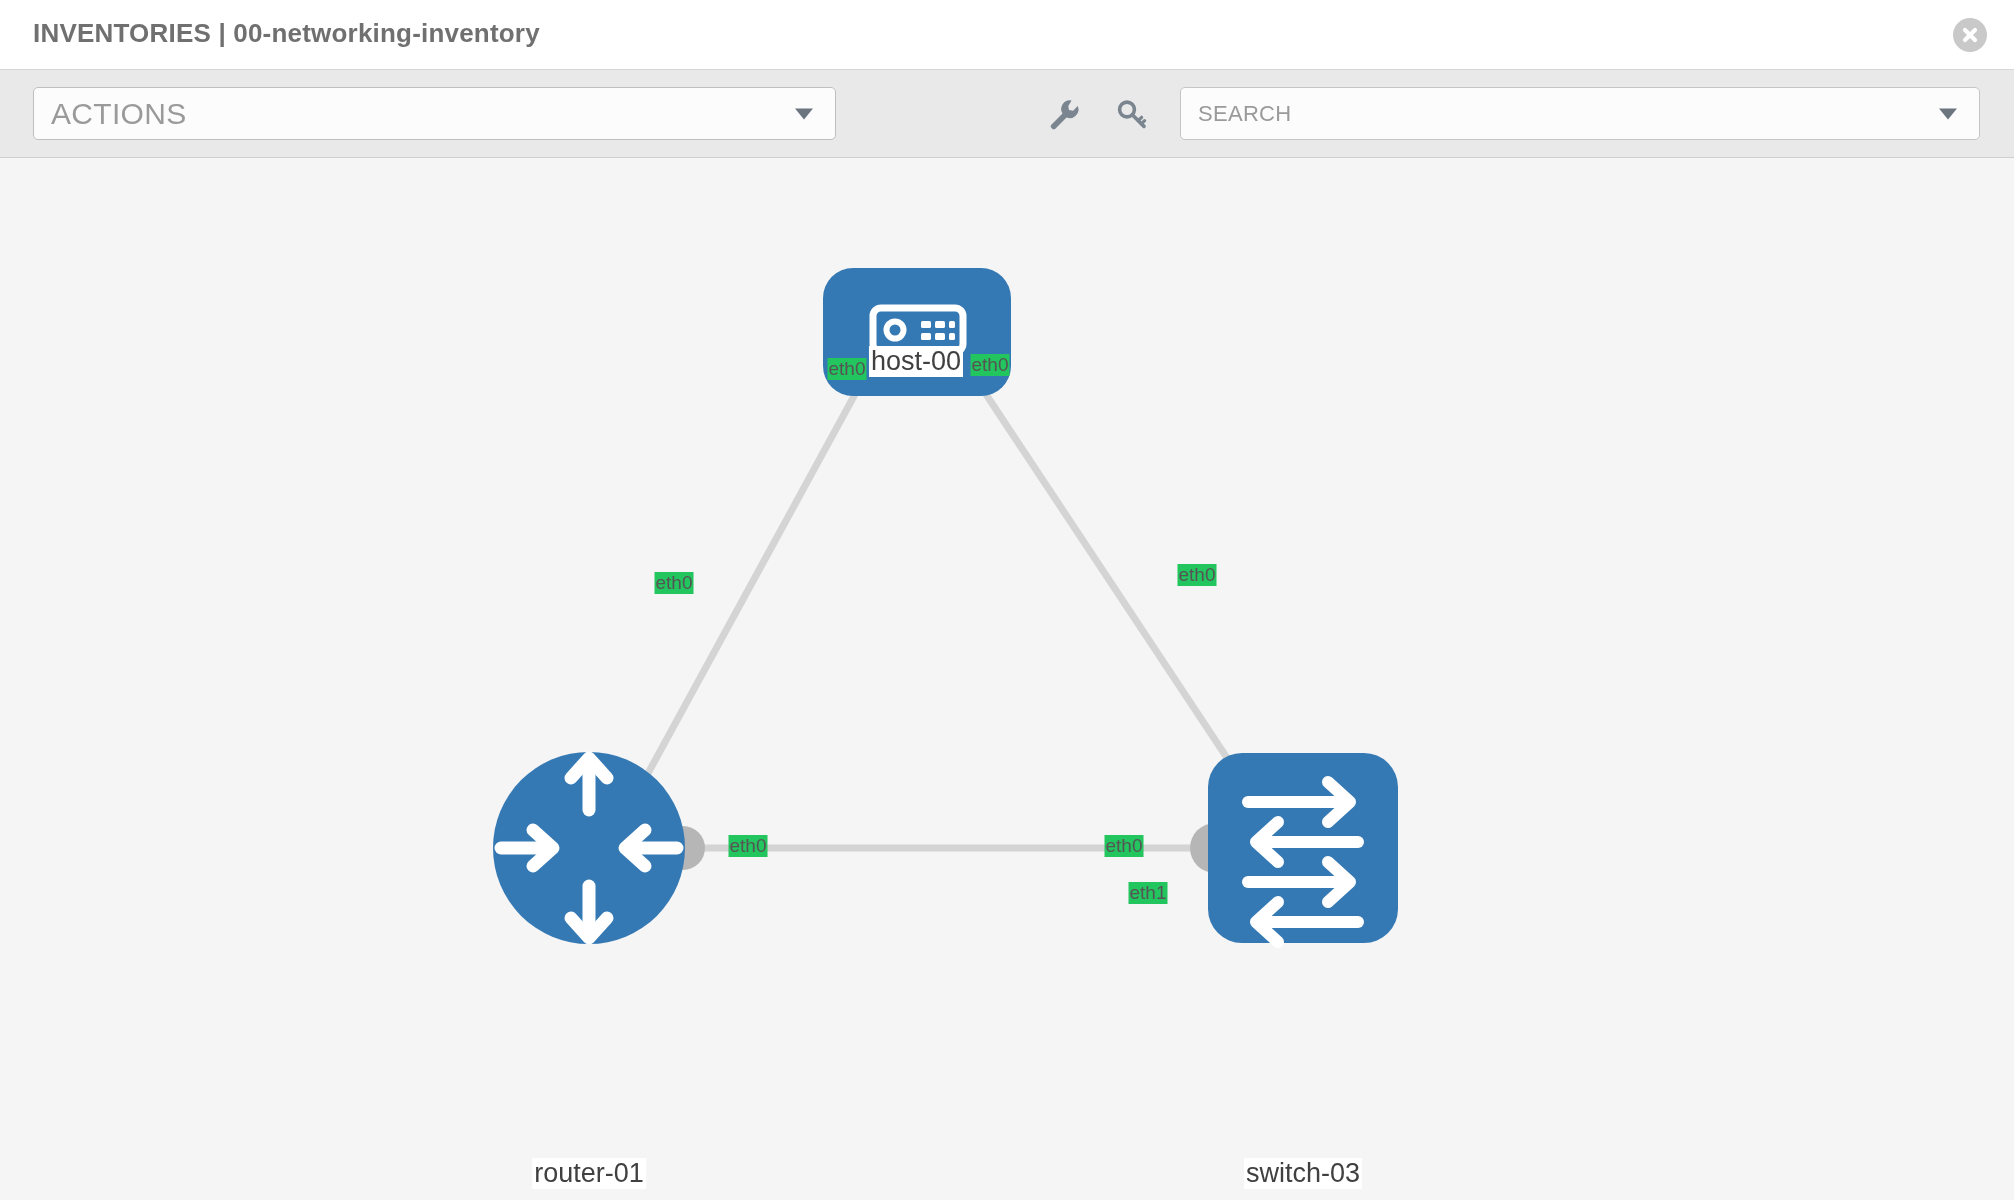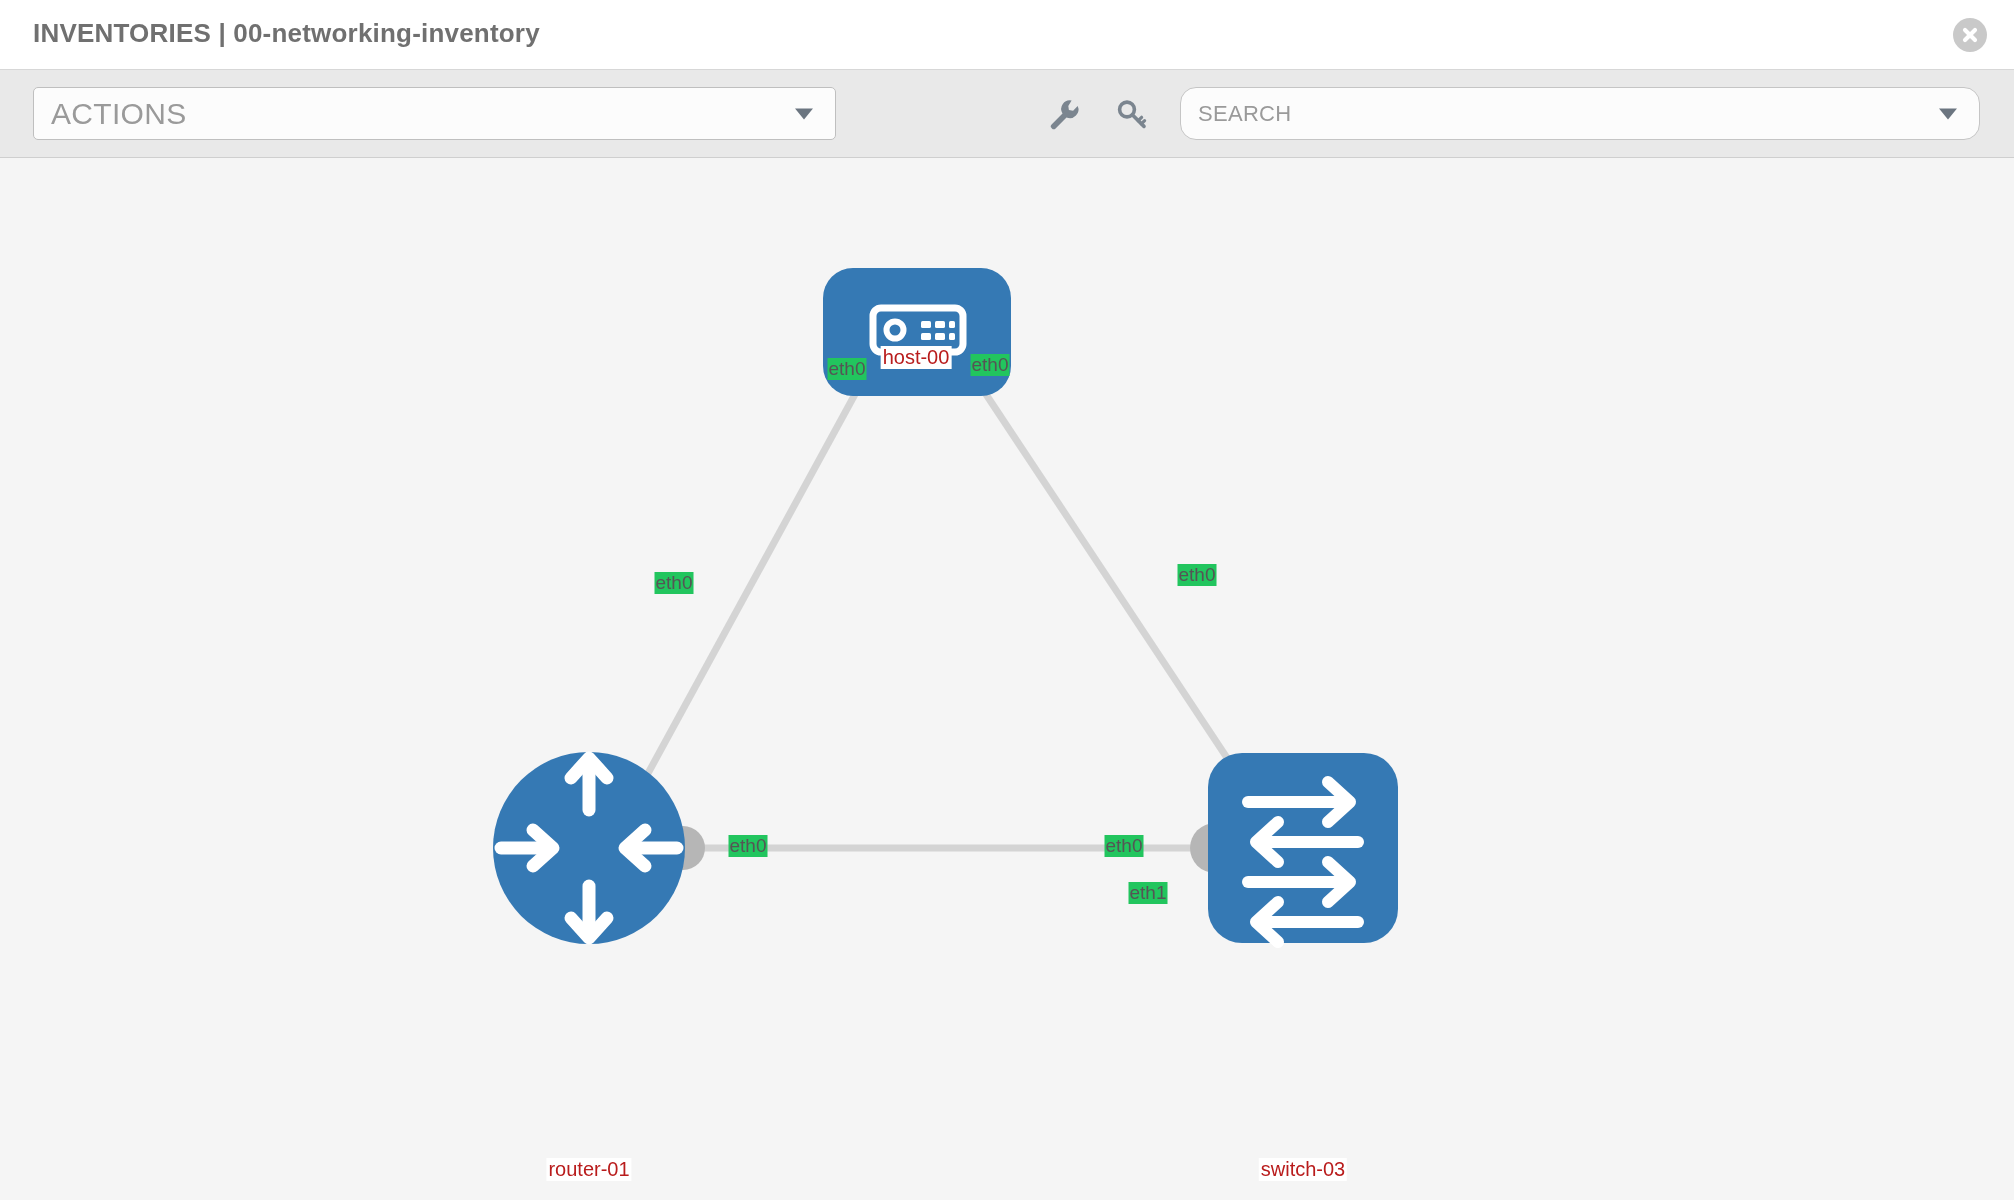--- a/index.html
+++ b/index.html
@@ -62,40 +62,40 @@
     display: flex; align-items: center; justify-content: center;
     cursor: pointer;
   }
   .tool-wrench { left: 1042px; }
   .tool-key { left: 1110px; }
 
   .search-select {
     position: absolute; left: 1180px; top: 17px;
     width: 800px; height: 53px;
     background: #fcfcfc;
-    border: 1px solid #c5c5c5; border-radius: 16px;
+    border: 1px solid #c5c5c5; border-radius: 5px;
     display: flex; align-items: center;
     cursor: text;
   }
   .search-label {
     margin-left: 17px; font-size: 22px; color: #9a9a9a; letter-spacing: 0.3px;
   }
 
   
   .canvas {
     position: absolute; left: 0; top: 158px;
     width: 2014px; height: 1042px;
     background: #f5f5f5;
     overflow: hidden;
   }
   .topology-svg { position: absolute; left: 0; top: 0; }
 
   .node-label {
     position: absolute;
-    font-size: 20px; color: #b91c1c;
+    font-size: 27px; color: #404040;
     background: #ffffff;
     white-space: nowrap;
     padding: 0 2px;
     transform: translateX(-50%);
   }
   .iface-label {
     position: absolute;
     font-size: 19px; color: #555555;
     background: #22c55e;
     white-space: nowrap;

